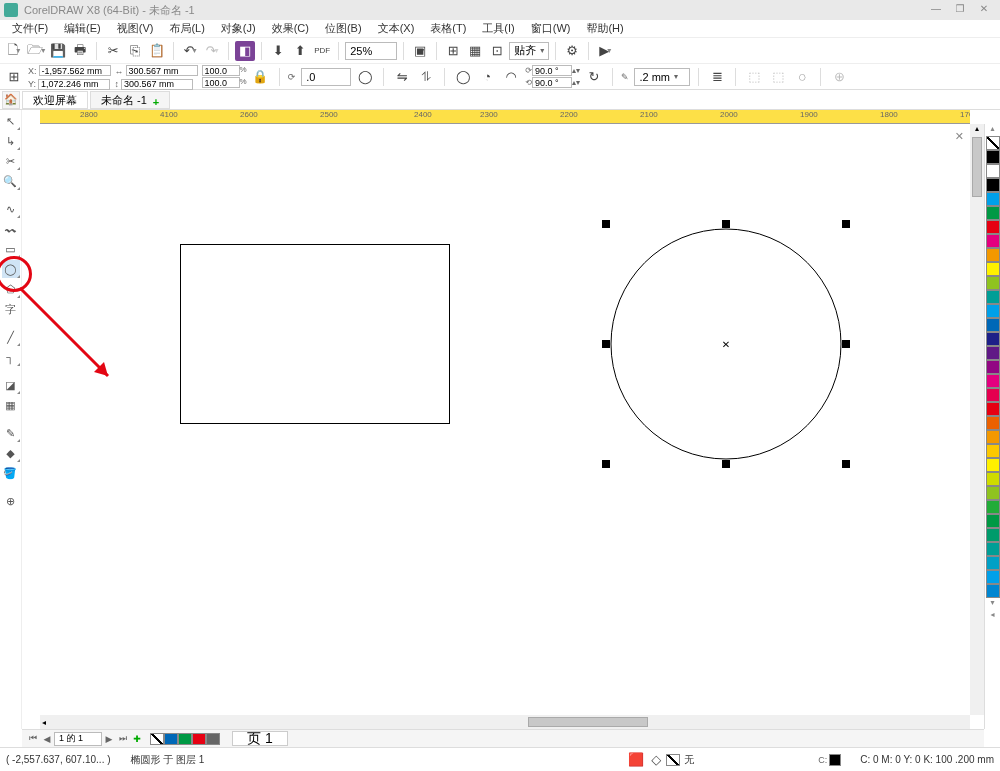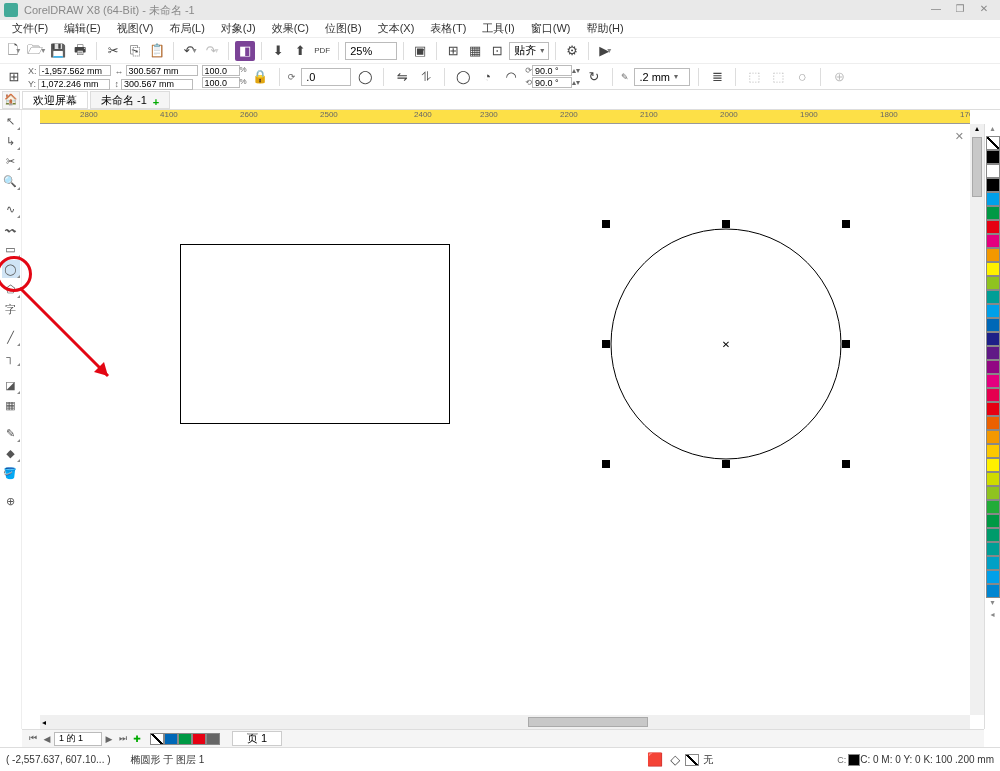--- a/index.html
+++ b/index.html
@@ -46,21 +46,21 @@
 .tool { width: 18px; height: 18px; display: flex; align-items: center; justify-content: center; cursor: pointer; color: #555; position: relative; }
 .tool.sel { background: #d0e4f5; }
 .tool .fly { position: absolute; right: 0; bottom: 0; width: 0; height: 0; border-right: 3px solid #888; border-top: 3px solid transparent; }
 
 .palette { position: absolute; top: 124px; right: 0; width: 16px; bottom: 42px; background: #fff; display: flex; flex-direction: column; border-left: 1px solid #ddd; }
 .swatch { width: 14px; height: 14px; border: 1px solid #888; margin: 0 auto; cursor: pointer; }
 .palnav { height: 12px; text-align: center; font-size: 8px; color: #888; cursor: pointer; }
 
 .pagenav { height: 18px; background: #f5f5f5; display: flex; align-items: center; padding: 0 4px; border-top: 1px solid #ddd; position: absolute; bottom: 24px; left: 22px; right: 16px; }
 .pagenav .navbtn { width: 14px; text-align: center; color: #666; cursor: pointer; font-size: 9px; }
-.pagenav .pagetab { padding: 0 14px; border: 1px solid #ccc; background: #fff; height: 15px; display: flex; align-items: center; font-size: 11px; }
+.pagenav .pagetab { padding: 0 14px; border: 1px solid #ccc; background: #fff; height: 15px; display: flex; align-items: center; font-size: 14px; }
 .pagenav .colorbar { display: flex; margin-left: 6px; }
 .pagenav .colorbar .sw { width: 14px; height: 12px; border: 1px solid #888; }
 .statusbar { position: absolute; bottom: 0; left: 0; right: 0; height: 24px; background: #fff; border-top: 1px solid #ddd; display: flex; align-items: center; padding: 0 6px; color: #333; font-size: 10px; }
 .statusbar .statfill { flex: 1; }
 
 .annot-circle { position: absolute; border: 3px solid #e30613; border-radius: 50%; pointer-events: none; }
 .annot-arrow { position: absolute; pointer-events: none; }
 </style>
 </head>
 <body>
@@ -339,20 +339,20 @@
   <span style="width:20px;"></span>
   <span>椭圆形 于 图层 1</span>
   <span class="statfill"></span>
   <span class="tbtn">🟥</span>
   <span class="tbtn">◇</span>
   <span style="border:1px solid #888;width:14px;height:12px;background:linear-gradient(45deg,#fff 45%,#000 45%,#000 55%,#fff 55%);"></span>
   <span style="margin:0 4px;">无</span>
   <span style="width:120px;"></span>
   <span class="lbl">C:</span>
   <span style="width:12px;height:12px;background:#000;border:1px solid #888;"></span>
-  <span style="margin-left:0;">C: 0 M: 0 Y: 0 K: 100  .200 mm</span>
+  <span style="margin-left:19px;">C: 0 M: 0 Y: 0 K: 100  .200 mm</span>
 </div>
 
 <div class="annot-circle" style="left:-4px;top:256px;width:36px;height:36px;"></div>
 <svg class="annot-arrow" style="left:14px;top:282px;width:110px;height:110px;">
   <line x1="6" y1="6" x2="94" y2="94" stroke="#e30613" stroke-width="3"></line>
   <polygon points="94,94 80,90 90,80" fill="#e30613"></polygon>
 </svg>
 
 </body></html>

